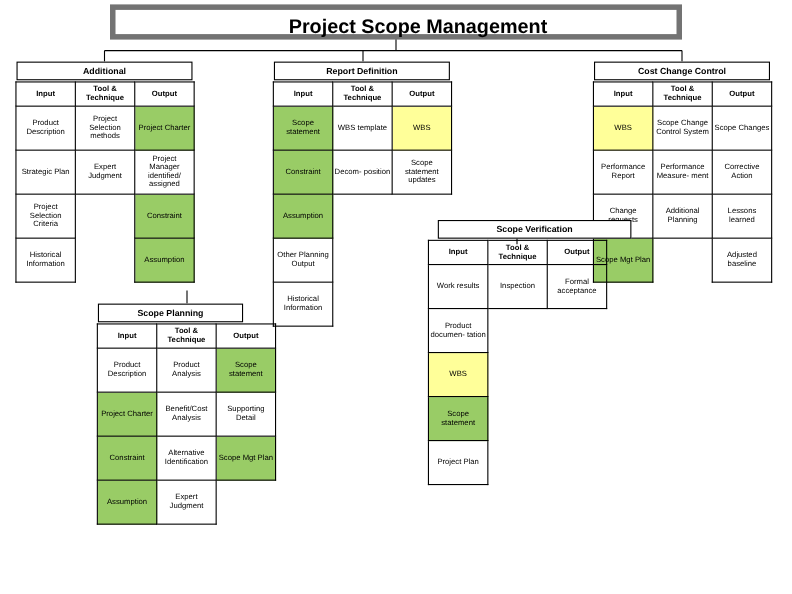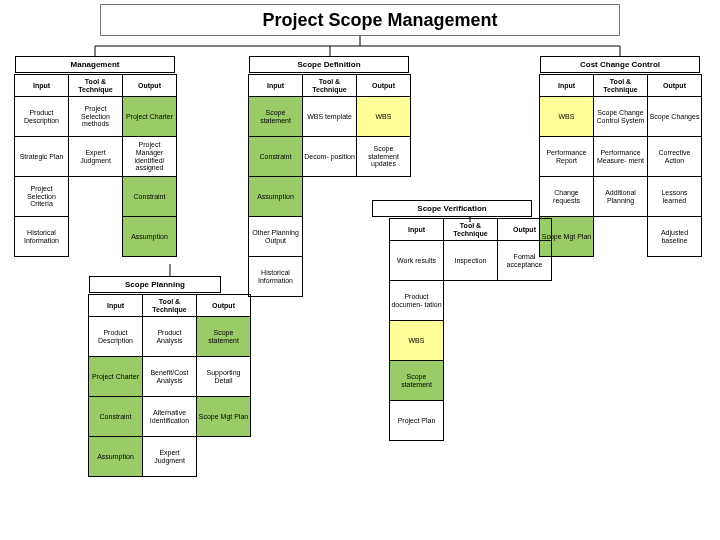--- a/index.html
+++ b/index.html
@@ -12,21 +12,21 @@
     font-size: 7px;
     background: #fff;
     position: relative;
   }
   .title-box {
     position: absolute;
     top: 4px;
     left: 100px;
     width: 520px;
     height: 32px;
-    border: 1px solid #737373;
+    border: 5px solid #737373;
     text-align: center;
     font-size: 18px;
     font-weight: bold;
     line-height: 30px;
     padding-left: 40px;
   }
   .section-label {
     position: absolute;
     border: 1px solid #000;
     text-align: center;
@@ -63,21 +63,21 @@
 <svg class="conn" width="720" height="540">
   <line x1="360" y1="36" x2="360" y2="46" stroke="#000"></line>
   <line x1="95" y1="46" x2="620" y2="46" stroke="#000"></line>
   <line x1="95" y1="46" x2="95" y2="56" stroke="#000"></line>
   <line x1="330" y1="46" x2="330" y2="56" stroke="#000"></line>
   <line x1="620" y1="46" x2="620" y2="56" stroke="#000"></line>
   <line x1="170" y1="264" x2="170" y2="276" stroke="#000"></line>
   <line x1="470" y1="200" x2="470" y2="222" stroke="#000"></line>
 </svg>
 
-<div class="section-label" style="top:56px;left:15px;width:160px;">Management</div>
+<div class="section-label" style="top:56px;left:15px;width:160px;">Additional</div>
 <table class="tbl" style="top:74px;left:14px;">
   <tbody>
       <tr>
         <td class="hdr">Input</td>
         <td class="hdr">Tool &amp; Technique</td>
         <td class="hdr">Output</td>
       </tr>
   <tr>
         <td>Product Description</td>
         <td>Project Selection methods</td>
@@ -94,21 +94,21 @@
         <td class="green">Constraint</td>
       </tr>
   <tr>
         <td>Historical Information</td>
         <td style="border:none"></td>
         <td class="green">Assumption</td>
       </tr>
 </tbody>
   </table>
 
-<div class="section-label" style="top:56px;left:249px;width:160px;">Scope Definition</div>
+<div class="section-label" style="top:56px;left:249px;width:160px;">Report Definition</div>
 <table class="tbl" style="top:74px;left:248px;">
   <tbody>
       <tr>
         <td class="hdr">Input</td>
         <td class="hdr">Tool &amp; Technique</td>
         <td class="hdr">Output</td>
       </tr>
   <tr>
         <td class="green">Scope statement</td>
         <td>WBS template</td>
@@ -192,21 +192,21 @@
         <td class="green">Scope Mgt Plan</td>
       </tr>
   <tr>
         <td class="green">Assumption</td>
         <td>Expert Judgment</td>
         <td style="border:none"></td>
       </tr>
 </tbody>
   </table>
 
-<div class="section-label" style="top:200px;left:372px;width:160px;">Scope Verification</div>
+<div class="section-label" style="top:200px;left:398px;width:176px;">Scope Verification</div>
 <table class="tbl" style="top:218px;left:389px;">
   <tbody>
       <tr>
         <td class="hdr">Input</td>
         <td class="hdr">Tool &amp; Technique</td>
         <td class="hdr">Output</td>
       </tr>
   <tr>
         <td>Work results</td>
         <td>Inspection</td>

